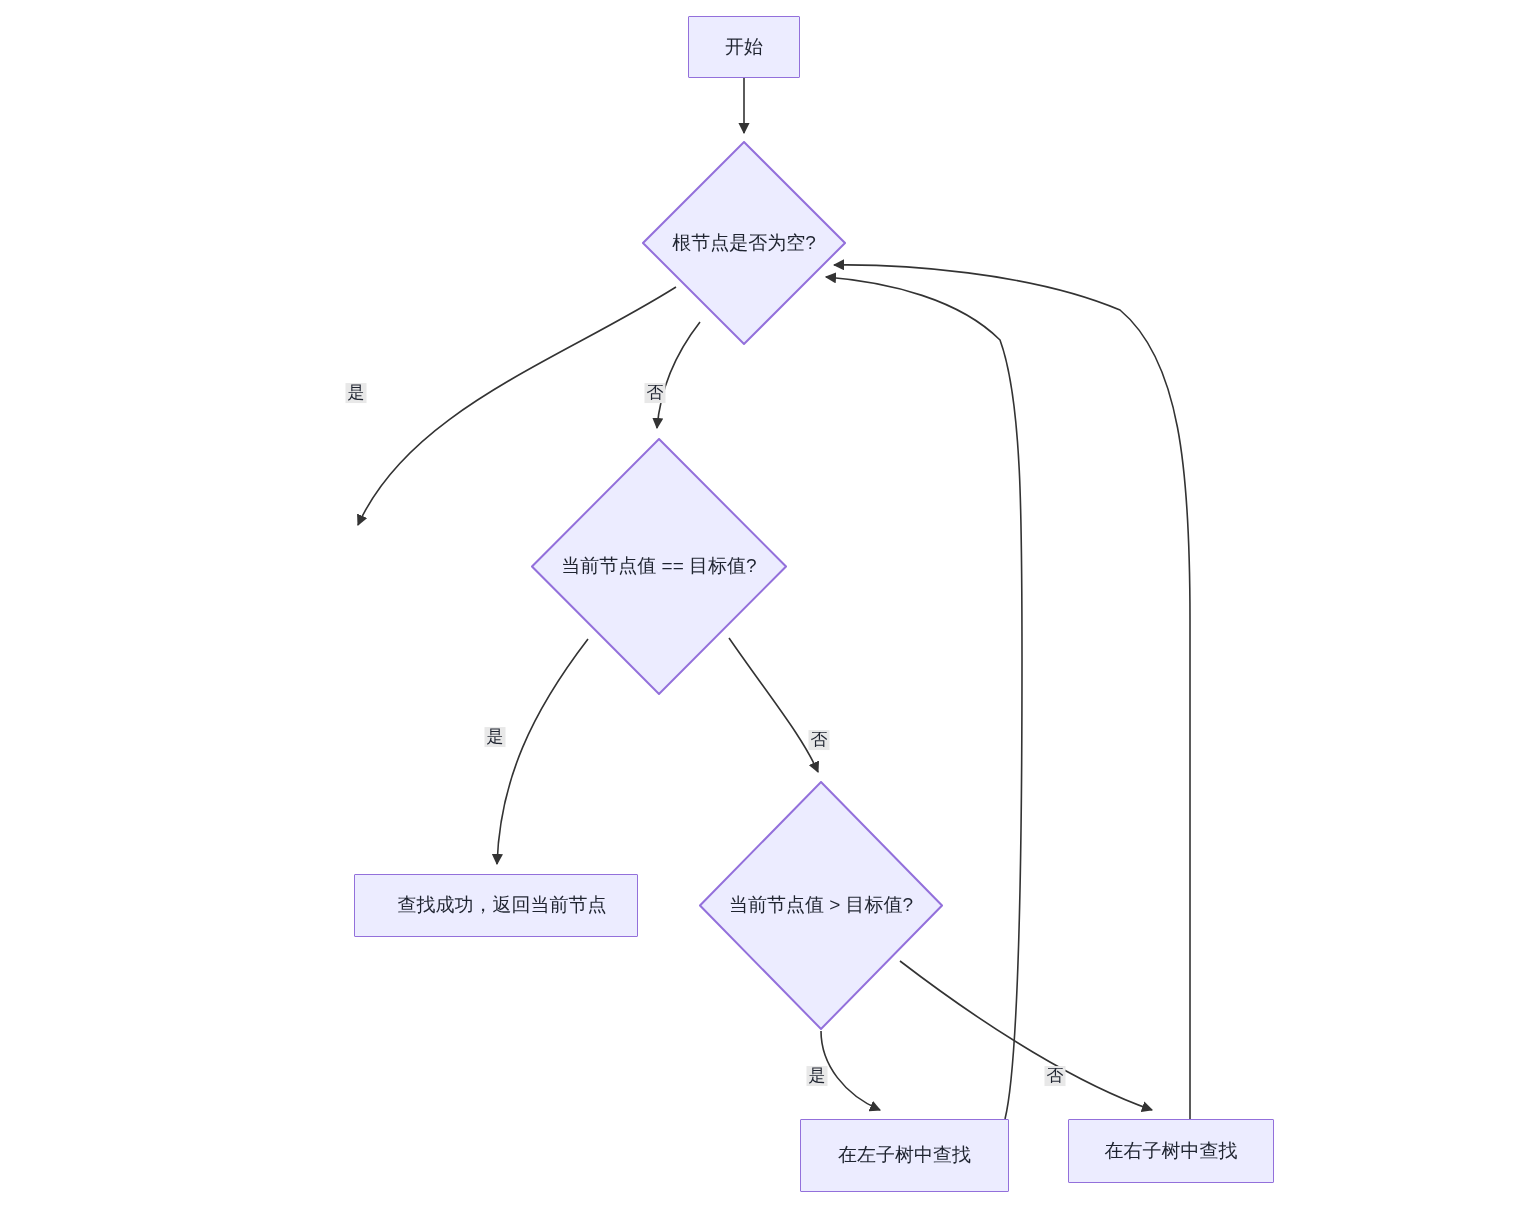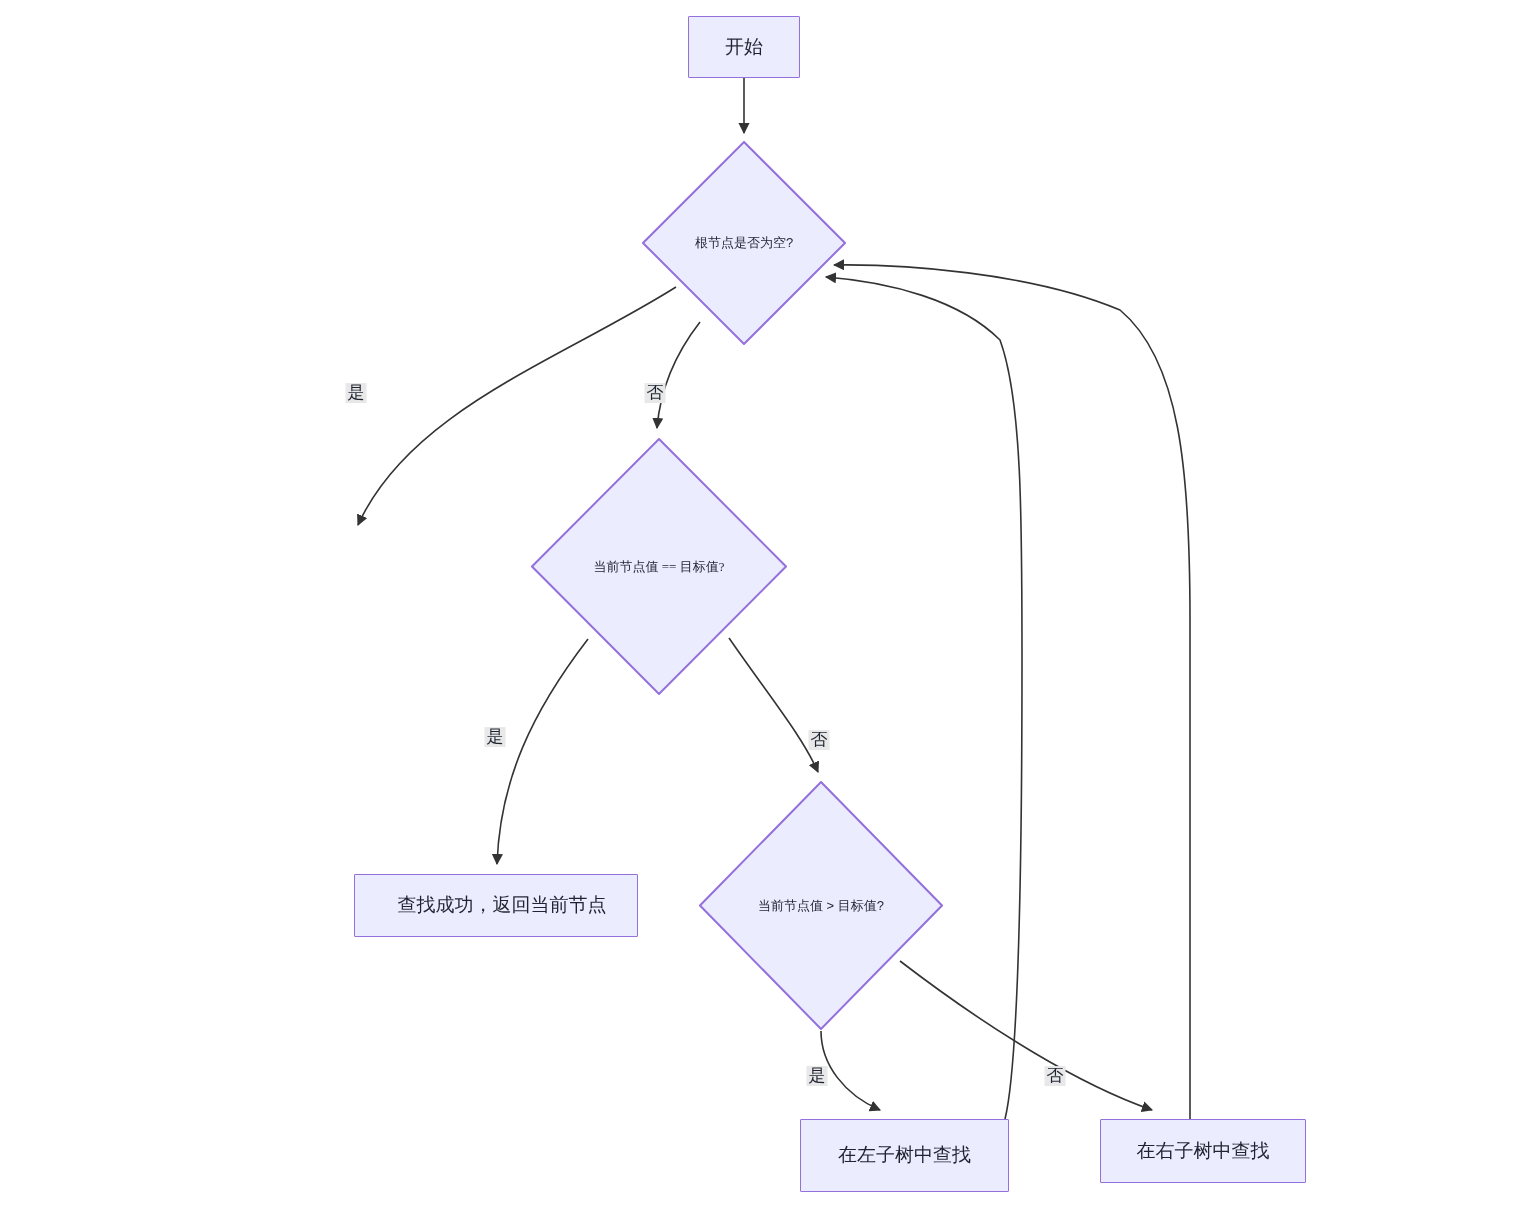--- a/index.html
+++ b/index.html
@@ -50,21 +50,21 @@
     position: absolute;
     left: 0;
     top: 0;
     width: 100%;
     height: 100%;
   }
   .diamond-label {
     position: relative;
     z-index: 2;
     color: #1f2430;
-    font-size: 13px;
+    font-size: 19px;
     white-space: nowrap;
   }
   .edge-label {
     position: absolute;
     background: #e8e8e8;
     color: #1f2430;
     font-size: 17px;
     line-height: 1.05;
     padding: 1px 2px;
     white-space: nowrap;
@@ -107,21 +107,21 @@
   </div>
 
   <div class="node node-diamond" style="left:642px; top:141px; width:204px; height:204px;">
     <svg class="diamond-shape" viewBox="0 0 204 204" preserveAspectRatio="none">
       <polygon points="102,1 203,102 102,203 1,102" fill="#ececff" stroke="#9370db" stroke-width="2"></polygon>
     </svg>
     <span class="diamond-label">根节点是否为空?</span>
   </div>
 
 
-  <div class="node node-diamond" style="left:531px; top:438px; width:256px; height:257px;font-family:Liberation Serif, serif;">
+  <div class="node node-diamond" style="left:531px; top:438px; width:256px; height:257px;">
     <svg class="diamond-shape" viewBox="0 0 256 257" preserveAspectRatio="none">
       <polygon points="128,1 255,128.5 128,256 1,128.5" fill="#ececff" stroke="#9370db" stroke-width="2"></polygon>
     </svg>
     <span class="diamond-label">当前节点值 == 目标值?</span>
   </div>
 
   <div class="node node-rect" style="left:354px; top:874px; width:284px; height:63px;padding-left:12px;">
     <span>查找成功，返回当前节点</span>
   </div>
 
@@ -129,21 +129,21 @@
     <svg class="diamond-shape" viewBox="0 0 244 249" preserveAspectRatio="none">
       <polygon points="122,1 243,124.5 122,248 1,124.5" fill="#ececff" stroke="#9370db" stroke-width="2"></polygon>
     </svg>
     <span class="diamond-label">当前节点值 &gt; 目标值?</span>
   </div>
 
   <div class="node node-rect" style="left:800px; top:1119px; width:209px; height:73px;">
     <span>在左子树中查找</span>
   </div>
 
-  <div class="node node-rect" style="left:1068px; top:1119px; width:206px; height:64px;margin-left:32px;">
+  <div class="node node-rect" style="left:1068px; top:1119px; width:206px; height:64px;">
     <span>在右子树中查找</span>
   </div>
 
   <div class="edge-label" style="left:356px; top:393px;">是</div>
 
   <div class="edge-label" style="left:655px; top:393px;">否</div>
 
   <div class="edge-label" style="left:495px; top:737px;">是</div>
 
   <div class="edge-label" style="left:819px; top:740px;">否</div>

